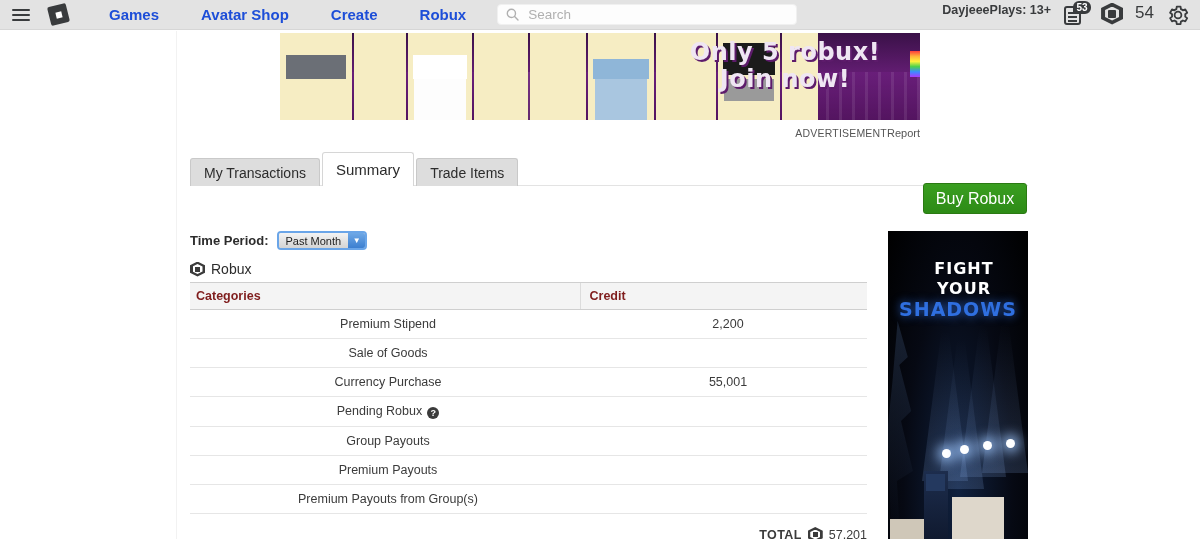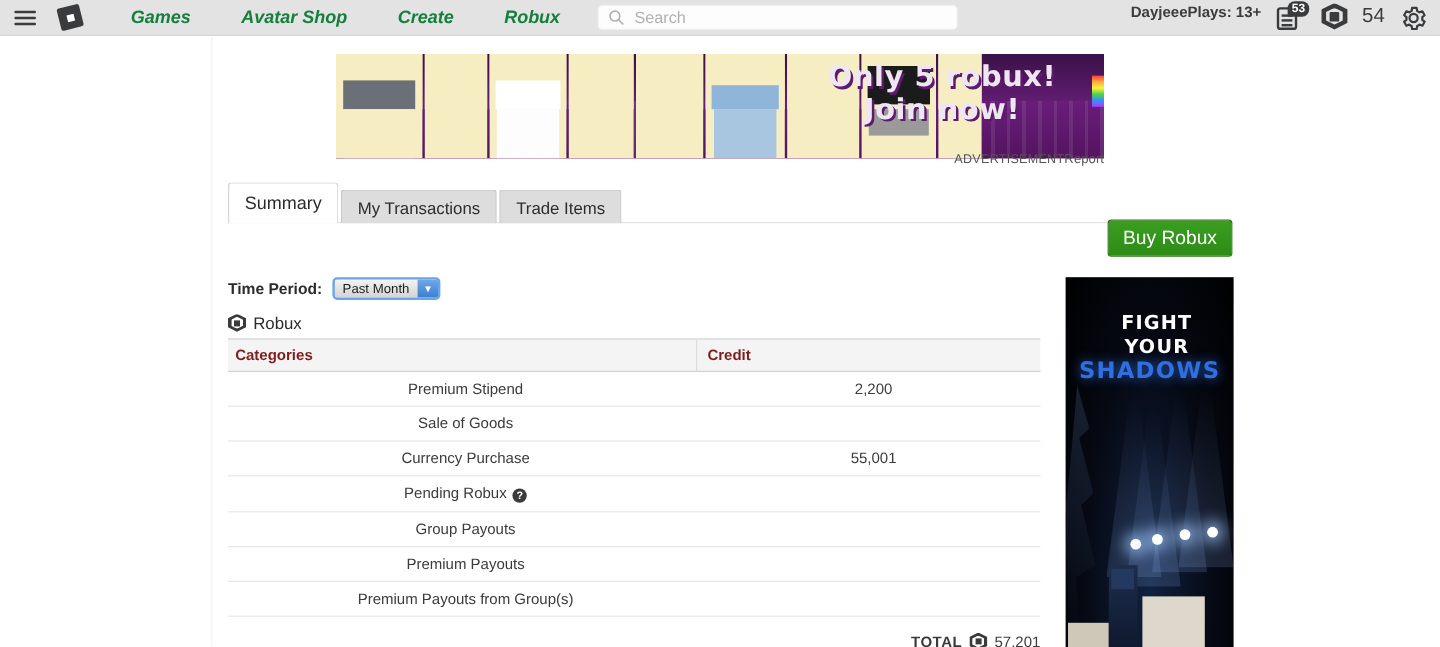--- a/index.html
+++ b/index.html
@@ -40,22 +40,22 @@
     transform: rotate(-14deg);
     border-radius: 2px;
   }
   .nav-logo .lin {
     position: absolute; left: 8px; top: 8px;
     width: 6px; height: 6px; background: #ffffff;
     transform: rotate(-14deg);
   }
   .nav-links { display: flex; align-items: center; margin-left: 18px; }
   .nav-link {
-    font-size: 15px; color: #15803d; font-weight: bold;
-    padding: 0 21px; cursor: pointer; white-space: nowrap; font-style: italic;
+    font-size: 15px; color: #1d4ed8; font-weight: bold;
+    padding: 0 21px; cursor: pointer; white-space: nowrap;
   }
   #search-wrap {
     margin-left: 10px;
     width: 300px; height: 21px;
     background: #fdfdfd;
     border: 1px solid #f0f0f0;
     border-radius: 4px;
     display: flex; align-items: center;
     padding: 0 8px;
   }
@@ -122,21 +122,21 @@
     position: absolute; top: 31px; left: 0;
     width: 1200px; height: 508px;
     background: #ffffff;
   }
   #left-rule {
     position: absolute; left: 176px; top: 0; width: 1px; height: 508px;
     background: #f2f2f2;
   }
 
   
-  #top-ad-wrap { position: absolute; left: 280px; top: 14px; width: 640px; }
+  #top-ad-wrap { position: absolute; left: 280px; top: 2px; width: 640px; }
   #top-ad {
     width: 640px; height: 87px;
     position: relative; overflow: hidden;
     background: linear-gradient(180deg, #3a1148 0%, #6a1f7a 55%, #8d2a94 100%);
     cursor: pointer;
   }
   #top-ad .city {
     position: absolute; left: 0; bottom: 0; width: 100%; height: 48px;
     background:
       repeating-linear-gradient(90deg, rgba(255,255,255,0.10) 0 3px, transparent 3px 13px),
@@ -465,22 +465,22 @@
       <div class="rainbow"></div>
     </div>
   </div>
 
   <div id="ad-meta">
     <div id="ad-label">ADVERTISEMENT</div>
     <div id="ad-report">Report</div>
   </div>
 
   <div id="tabs-row">
+    <div class="tab">My Transactions</div>
     <div class="tab active">Summary</div>
-    <div class="tab">My Transactions</div>
     <div class="tab">Trade Items</div>
   </div>
 
   <div id="buy-robux-btn">Buy Robux</div>
 
   <div id="filter-row">
     <div id="time-period-label">Time Period:</div>
     <div id="time-period-select">
       <div id="time-period-value">Past Month</div>
       <div id="time-period-arrow">▼</div>

